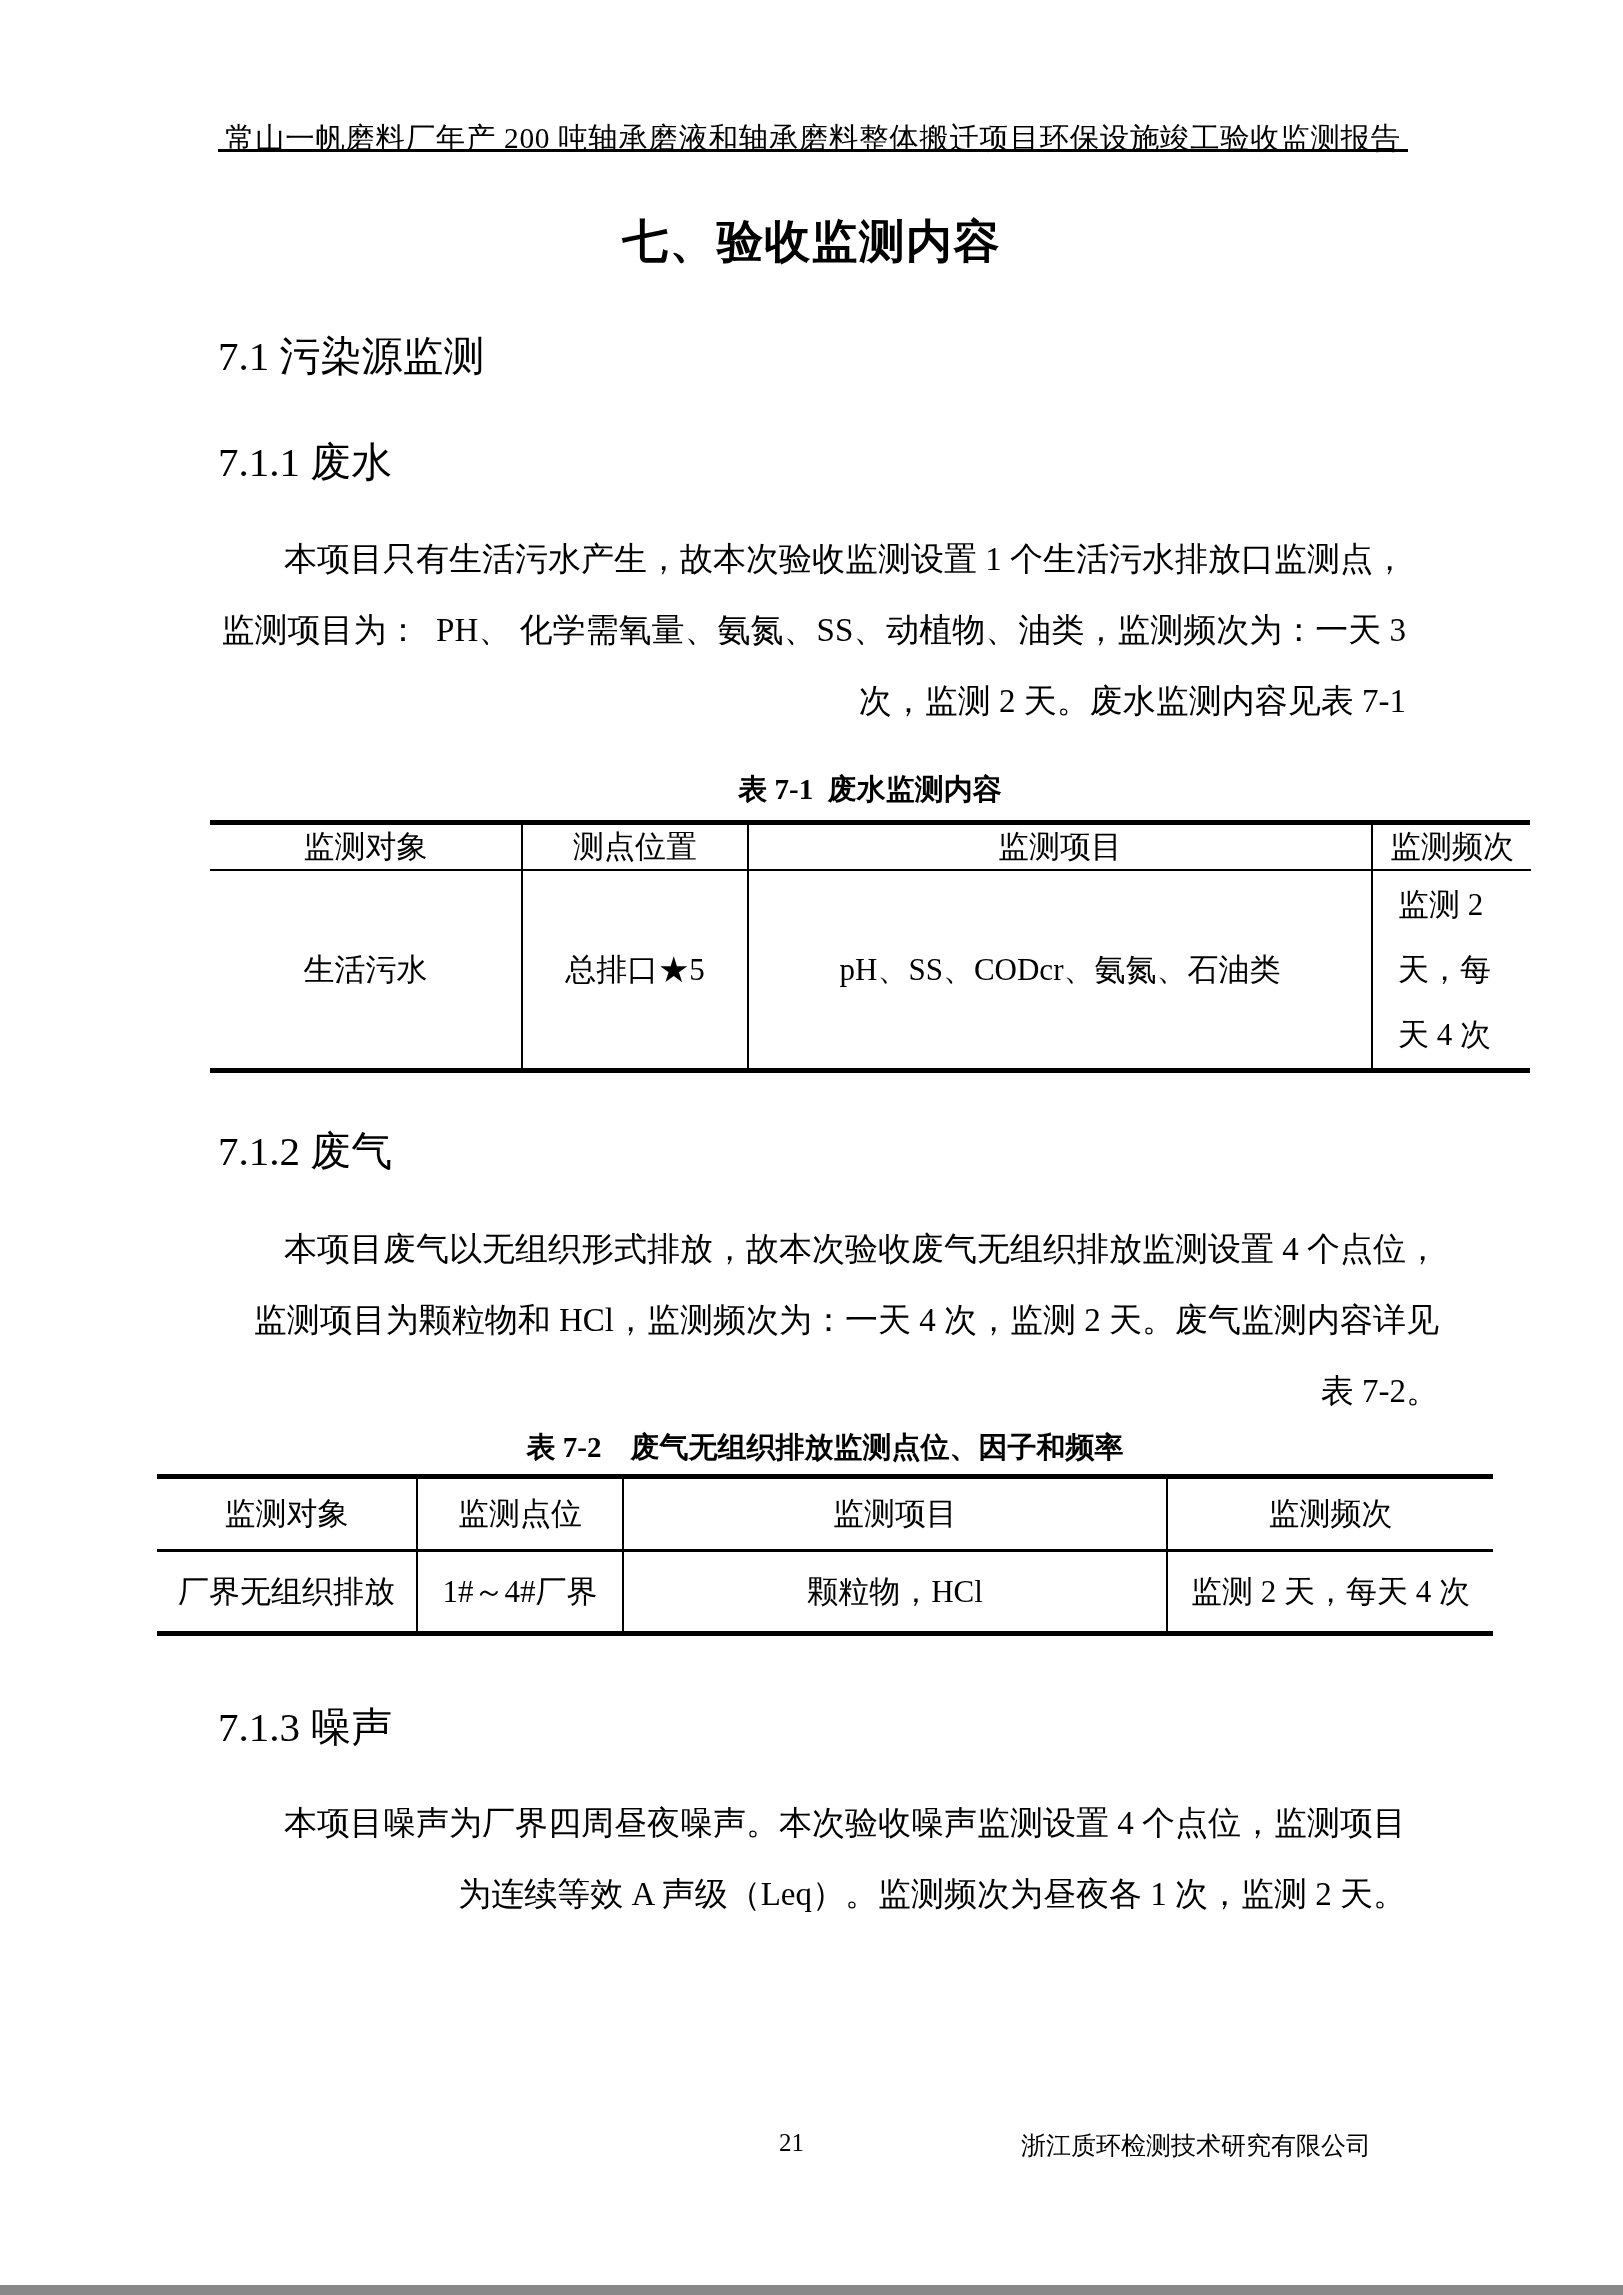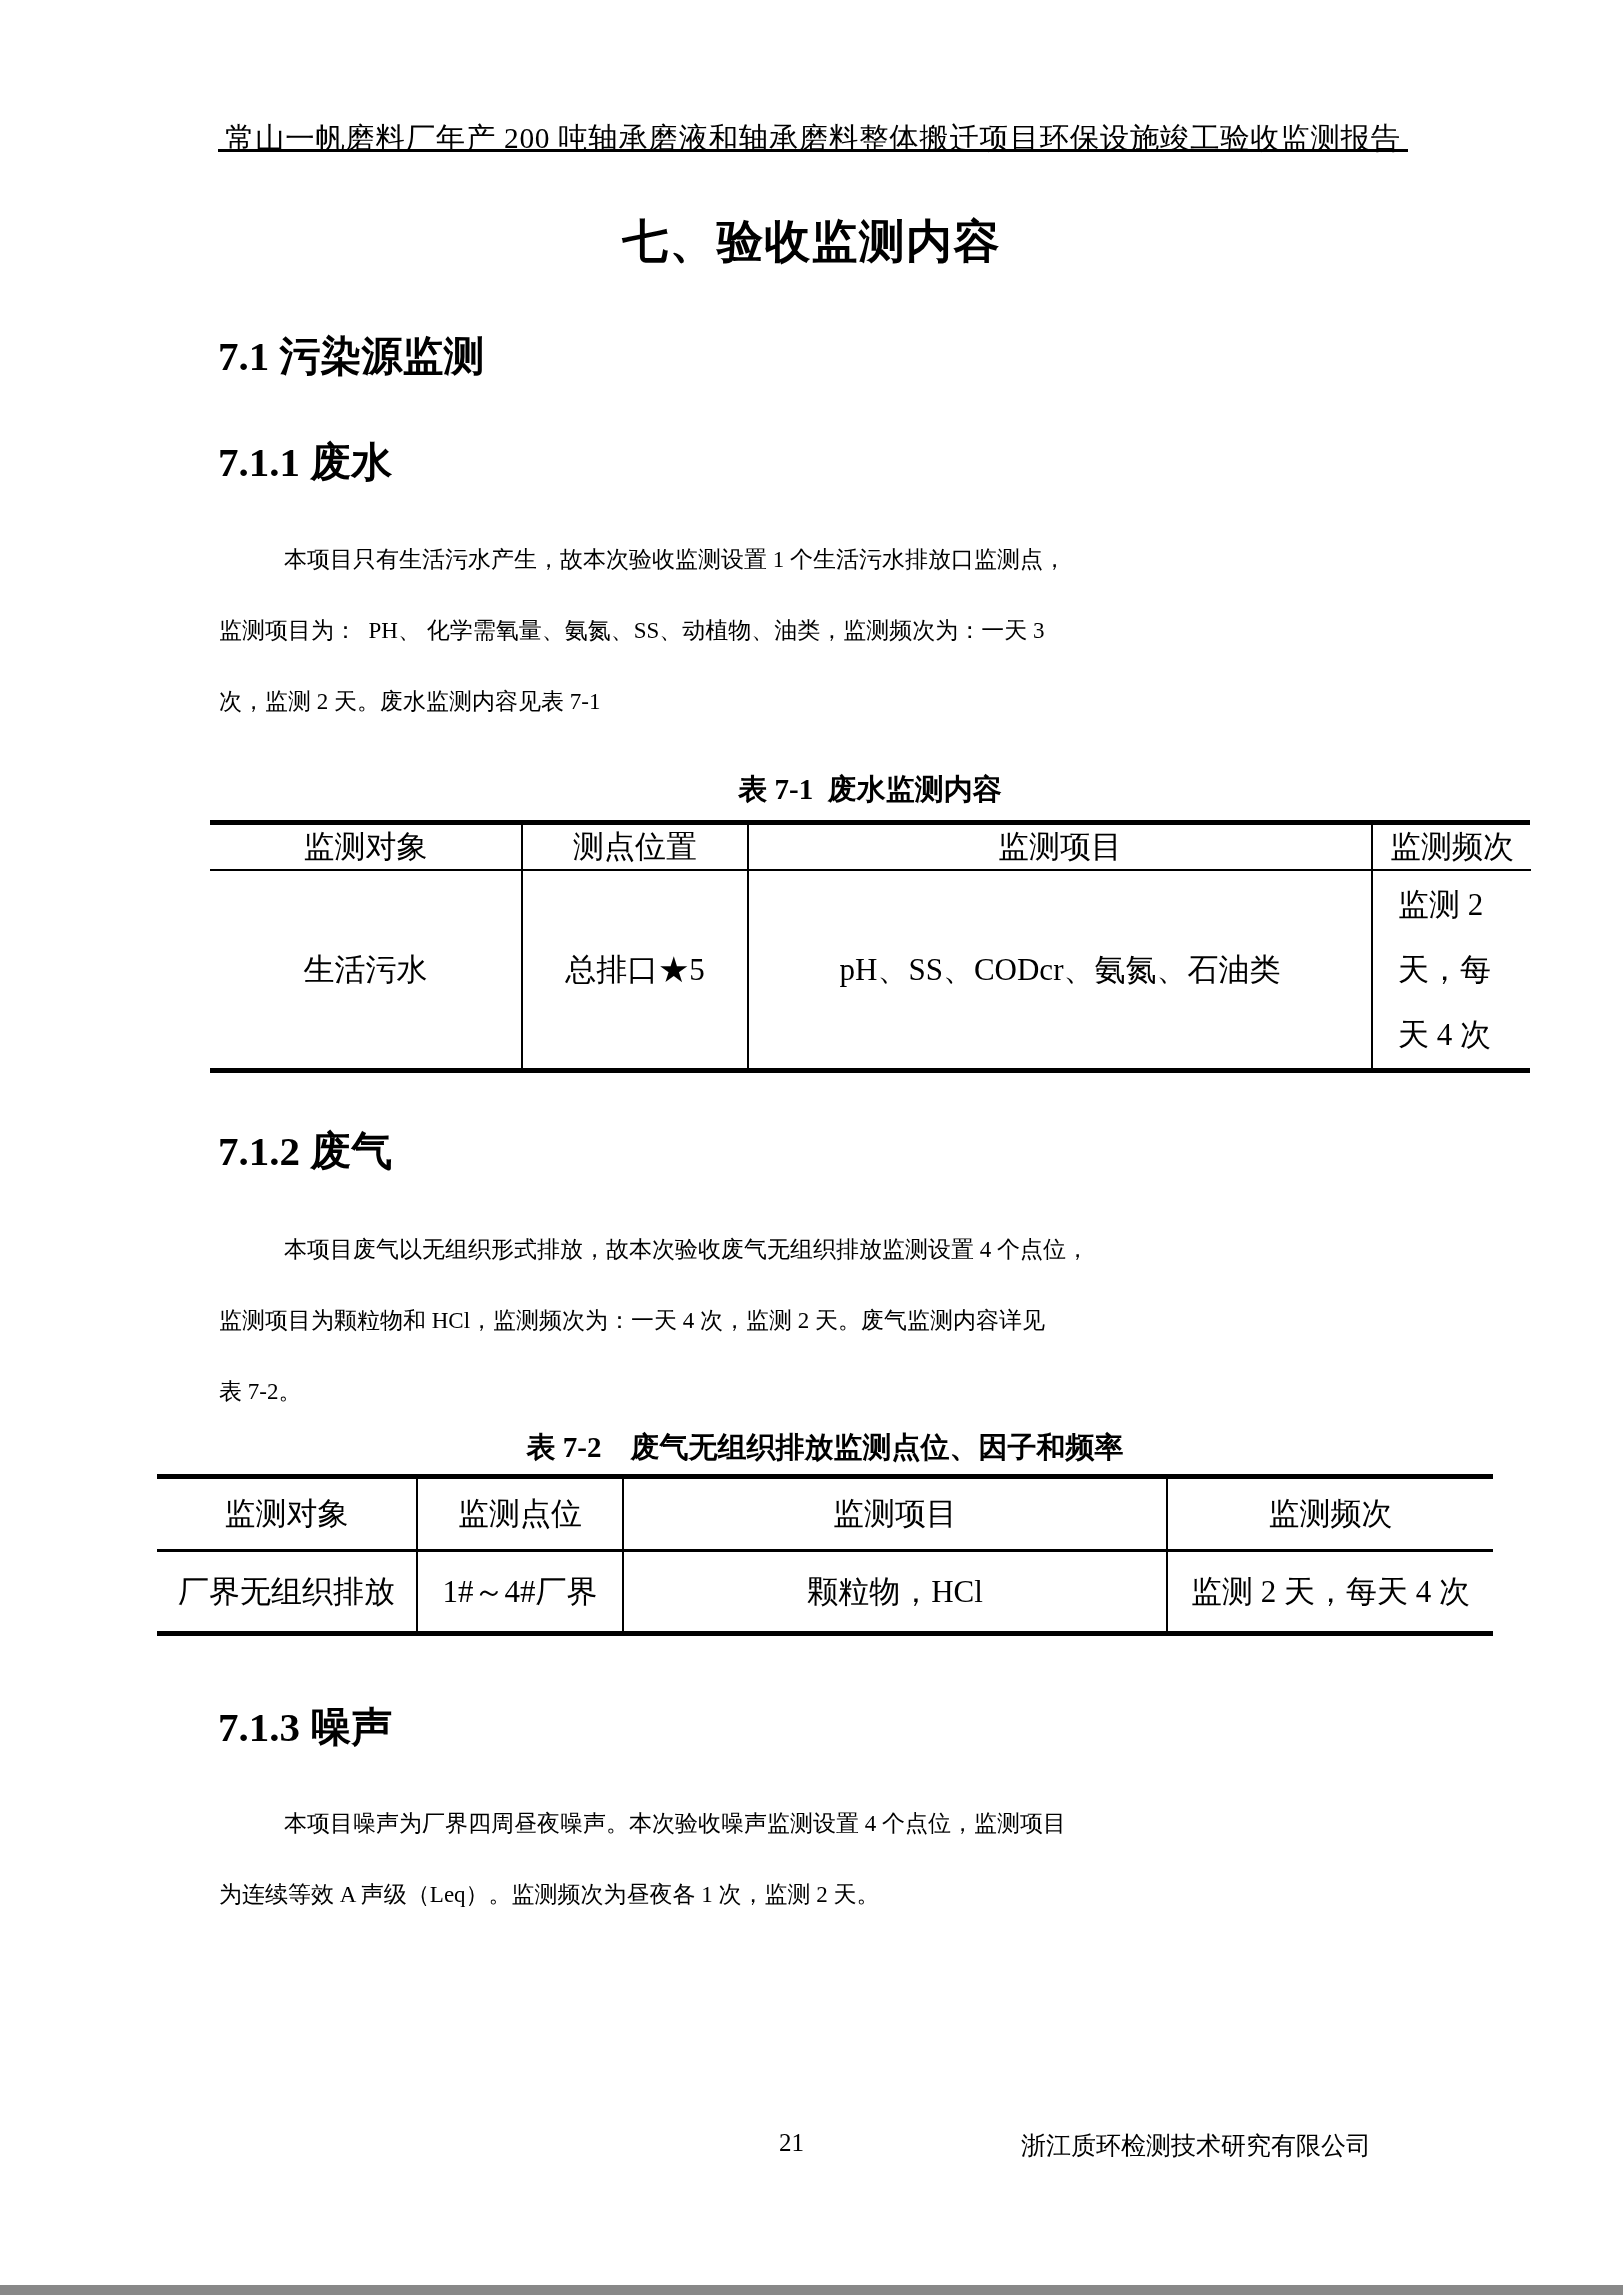--- a/index.html
+++ b/index.html
@@ -20,24 +20,24 @@
     position:absolute;left:218px;top:149px;width:1190px;height:3.3px;background:#000;
   }
   
   .chapter-title{
     position:absolute;left:0;top:211px;width:1623px;
     text-align:center;font-size:46px;font-weight:bold;letter-spacing:1.3px;white-space:pre;
   }
   
   .h2, .h3{
     position:absolute;left:218px;
-    font-size:41px;font-weight:bold;white-space:pre;
+    font-size:41px;font-weight:normal;white-space:pre;
   }
   
-  .para{position:absolute;left:219px;font-size:23px;line-height:71px;}
+  .para{position:absolute;left:219px;font-size:33px;line-height:71px;text-align:right;}
   .pline{white-space:pre;}
   .indent{text-indent:65px;}
   
   .tcaption{
     position:absolute;text-align:center;
     font-size:29px;font-weight:bold;white-space:pre;
   }
   
   .tbl{
     position:absolute;display:grid;

